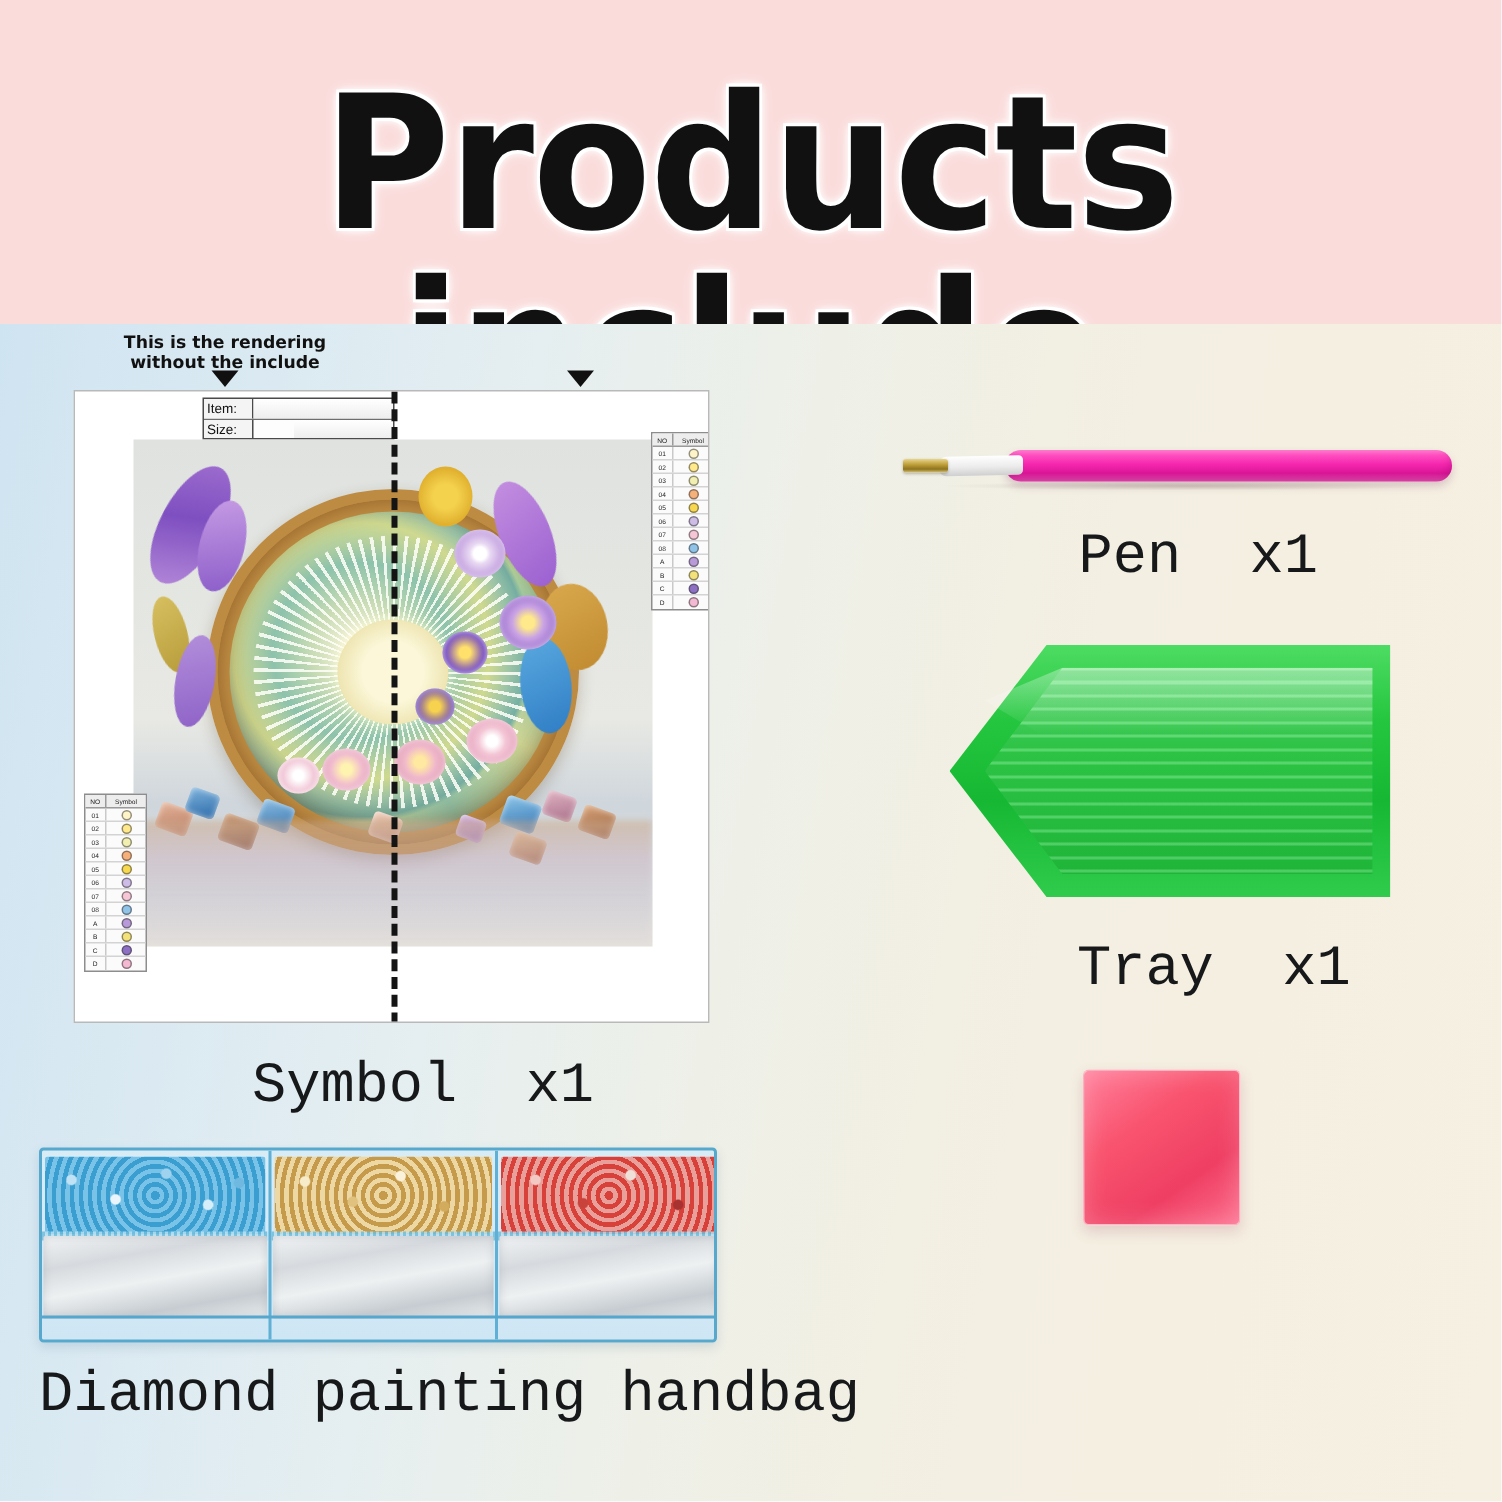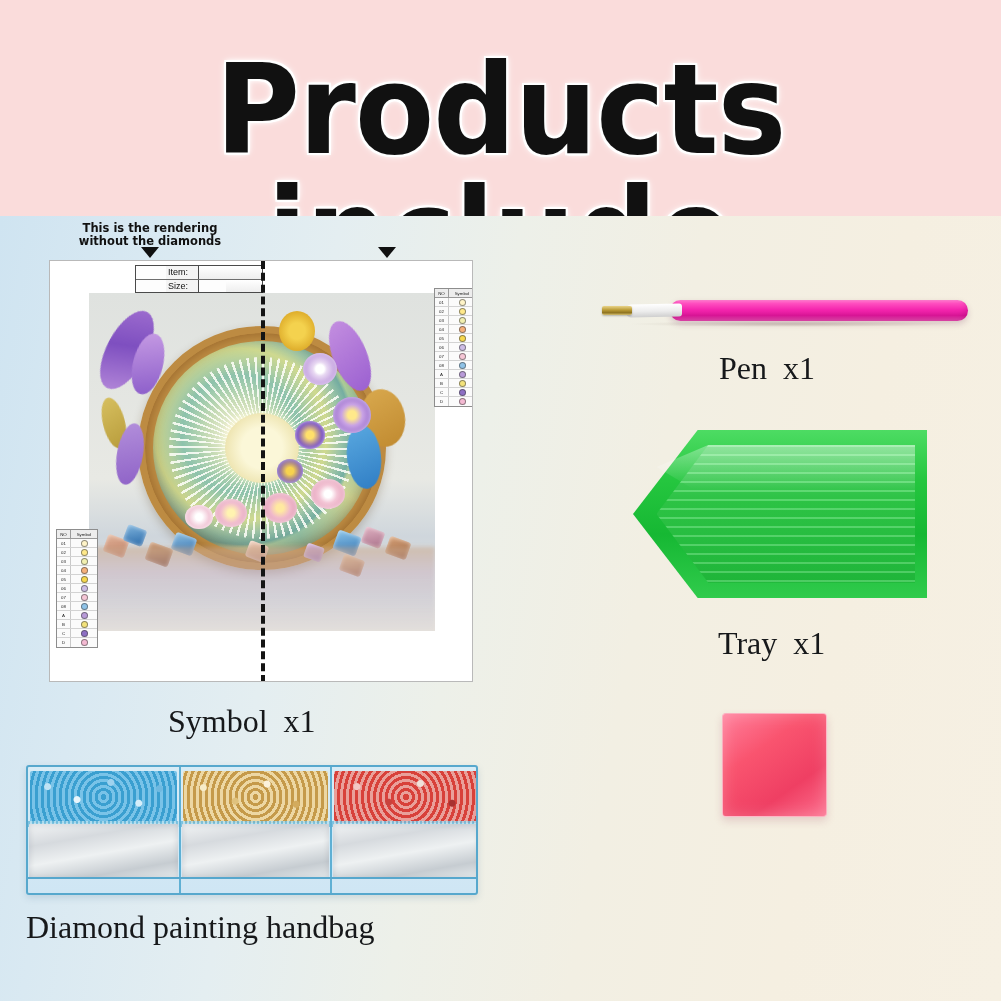--- a/index.html
+++ b/index.html
@@ -78,21 +78,20 @@
     font-size: 9px; color: #111;
     background: #fdfdfd;
     font-family: "Liberation Sans", sans-serif;
   }
   .spec-row { display: flex; height: 13px; }
   .spec-row + .spec-row { border-top: 1px solid #6e6e6e; gap: 27px; }
   .spec-key {
     width: 33px; border-right: 1px solid #4a4a4a;
     padding-left: 2px; line-height: 13px; font-size: 9px;
     background: #f4f4f4;
-    margin-left: 30px;
   }
   .spec-val { flex: 1; background: linear-gradient(180deg,#ffffff,#eeeeee); }
 
   
   .art {
     position: absolute; left: 39px; top: 32px; width: 346px; height: 338px;
     background:
       linear-gradient(180deg,#dfe2df 0%, #e8e9e4 55%, #cfd6dc 72%, #e7e3dd 100%);
     overflow: hidden;
   }
@@ -178,22 +177,22 @@
     width: 7px; height: 7px; border-radius: 50%;
     border: .6px solid rgba(60,60,60,.55);
     display: block;
   }
   .legend-tr { left: 384px; top: 27px; }
   .legend-bl { left: 6px;   top: 268px; }
 
   
   .caption {
     position: absolute;
-    font-family: Liberation Serif, serif;
-    font-size: 32px;
+    font-family: Liberation Mono, monospace;
+    font-size: 38px;
     color: #16181a;
     white-space: pre;
   }
   .cap-canvas  { left: 168px; top: 703px; }
   .cap-bag     { left: 26px;  top: 909px; text-align: center; }
   .cap-pen     { left: 719px; top: 350px; }
   .cap-tray    { left: 718px; top: 625px; }
   .cap-glue    { left: 672px; top: 829px; }
 
   
@@ -290,21 +289,21 @@
 
 <div id="page">
 
   <div class="banner">
     <div class="banner-title">Products include</div>
   </div>
 
   <div class="body-bg"></div>
 
   <div class="note note-a">This is the rendering
-without the diamonds</div>
+without the include</div>
   <div class="tri tri-a"></div>
 
   <div class="tri tri-b"></div>
 
   <div class="canvas-card">
 
     <div class="spec-table">
       <div class="spec-row">
         <div class="spec-key">Item:</div>
         <div class="spec-val"></div>

